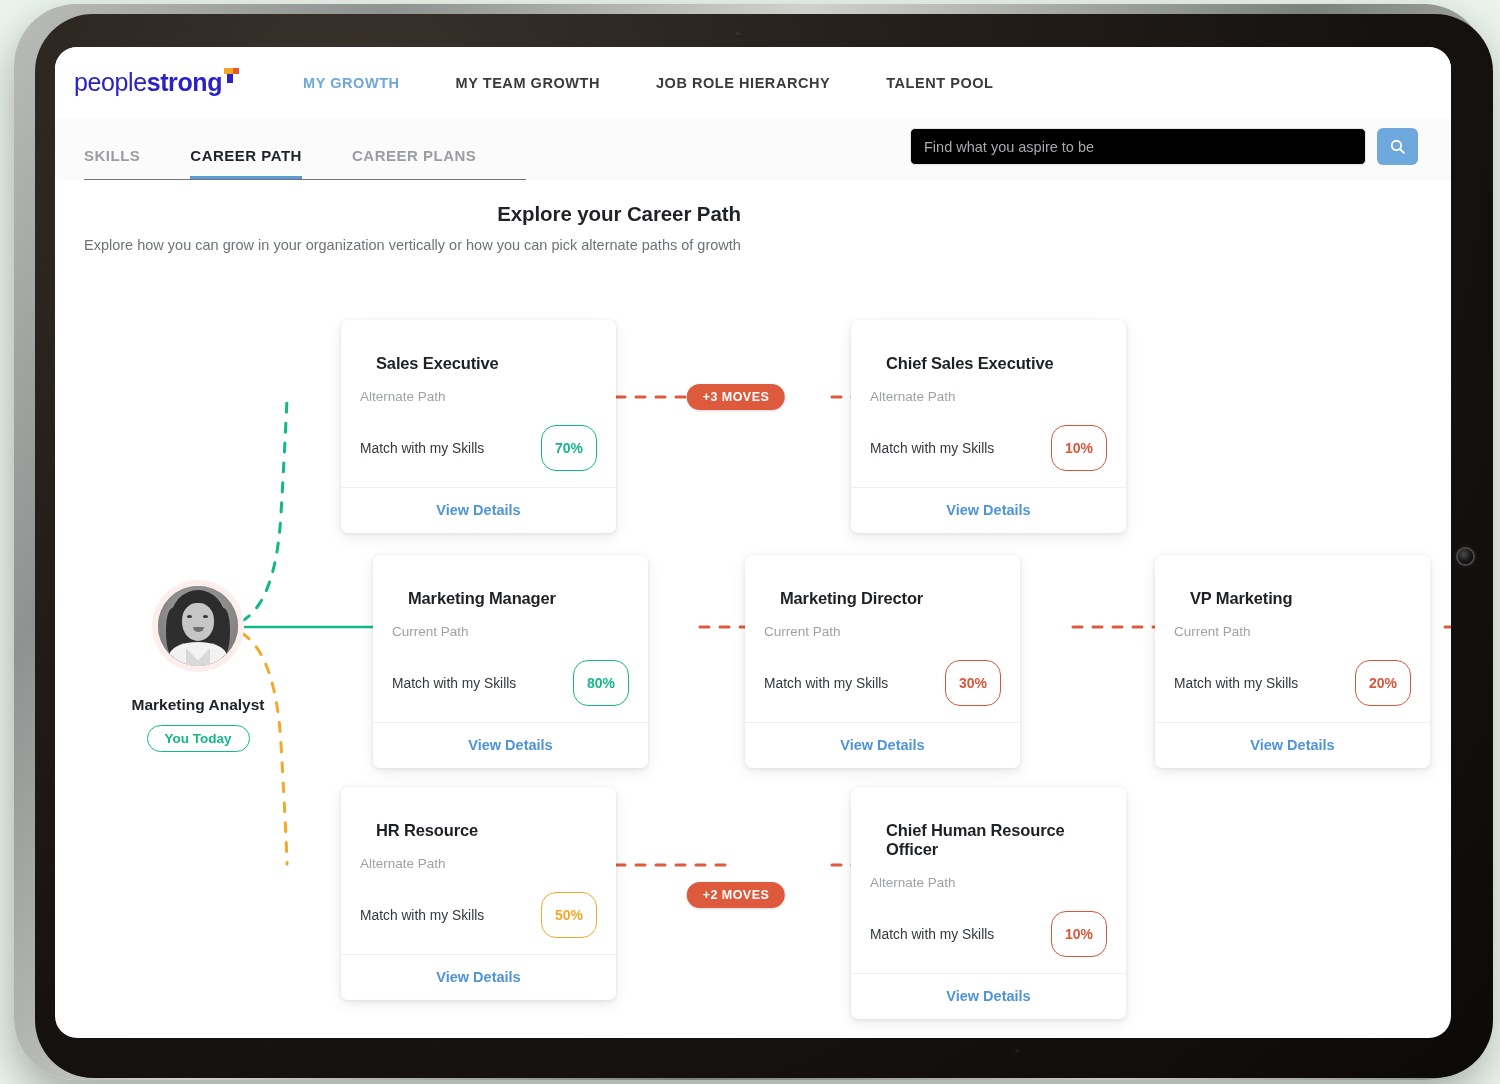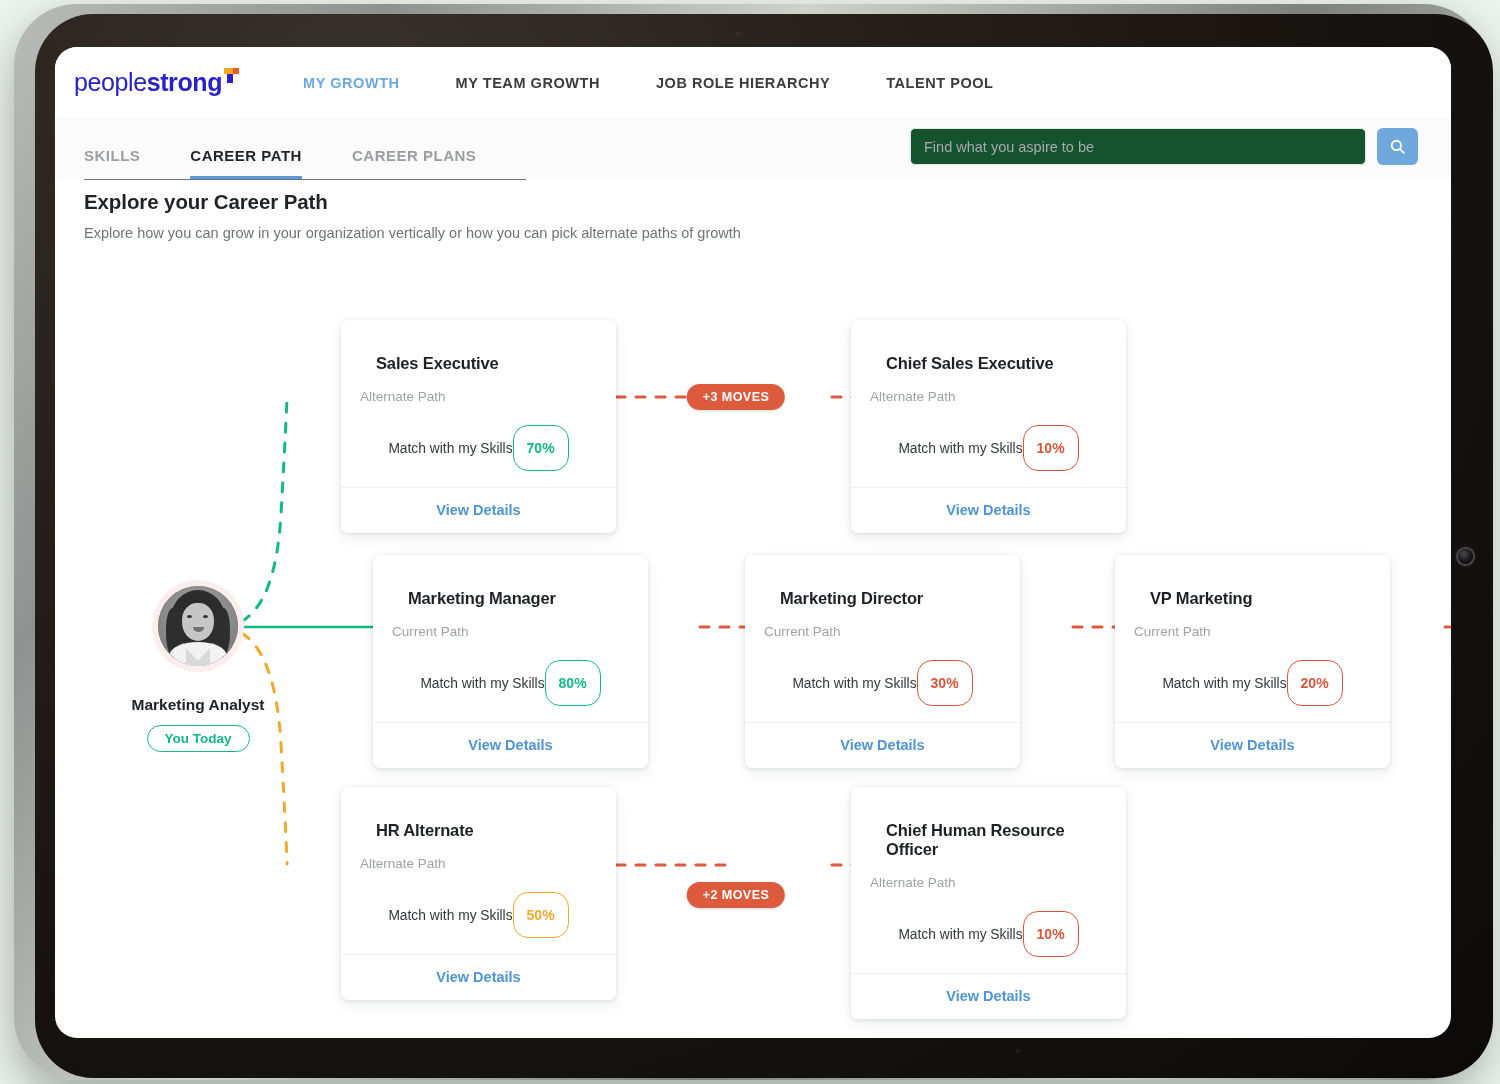--- a/index.html
+++ b/index.html
@@ -64,33 +64,33 @@
   }
   .tabs{display:flex;align-items:flex-end;margin-left:29px;border-bottom:1px solid #737373;flex:0 0 auto;}
   .tab{
     font-size:15px;letter-spacing:.5px;color:#9b9da1;font-weight:600;
     padding:0 0 12px 0;margin-right:50px;border-bottom:3px solid transparent;white-space:nowrap;
   }
   .tab.active{color:#1f2328;border-bottom-color:#5a9bd8;}
 
   .searchwrap{position:absolute;right:33px;top:81px;display:flex;align-items:center;}
   .search-input{
-    width:428px;height:35px;border:1px solid #e3e6e9;border-radius:5px;background:#14532d;
+    width:428px;height:35px;border:1px solid #e3e6e9;border-radius:5px;background:#000000;
     font-size:14.5px;color:#9a9ca0;padding:0 13px;outline:none;
     font-family:"Liberation Sans", sans-serif;
     box-shadow:0 1px 2px rgba(0,0,0,.03);
   }
   .search-input::placeholder{color:#a8aaae;}
   .search-btn{
     margin-left:11px;width:41px;height:37px;border:none;border-radius:6px;background:#6fa8dc;
     display:flex;align-items:center;justify-content:center;cursor:pointer;
   }
 
   
-  .page-head{position:absolute;left:29px;top:143px;}
+  .page-head{position:absolute;left:29px;top:155px;text-align:right;}
   .page-title{font-size:20.5px;font-weight:700;color:#1f2328;margin:0;letter-spacing:-.1px;}
   .page-sub{font-size:14.5px;color:#6e7378;margin:11px 0 0 0;}
 
   
   .canvas{position:absolute;left:0;top:205px;width:1396px;height:786px;}
   .wires{position:absolute;left:0;top:0;width:1396px;height:786px;}
 
   
   .node-me{position:absolute;left:53px;top:328px;width:180px;text-align:center;}
   .avatar-ring{
@@ -119,21 +119,21 @@
 
   
   .card{
     position:absolute;background:#fff;border-radius:7px;
     box-shadow:0 1px 4px rgba(16,24,40,.10),0 5px 16px rgba(16,24,40,.07);
     box-sizing:border-box;
   }
   .card-body{padding:18px 19px 0 19px;}
   .card-title{font-size:16.5px;font-weight:700;color:#1d2126;margin:16px;letter-spacing:-.15px;}
   .card-kind{font-size:13.5px;color:#9ea2a7;margin:6px 0 0 0;}
-  .card-match{display:flex;align-items:center;justify-content:center;margin-top:21px;padding-bottom:16px;}
+  .card-match{display:flex;align-items:center;justify-content:space-between;margin-top:21px;padding-bottom:16px;}
   .match-label{font-size:13.8px;color:#33383d;}
   .badge{
     min-width:52px;text-align:center;padding:14px 13px;border-radius:15px;
     font-size:14px;font-weight:600;border:1.7px solid;background:#fff;box-sizing:border-box;
   }
   .b-green{color:#13b887;border-color:#13b887;}
   .b-amber{color:#f2a92b;border-color:#f2a92b;}
   .b-red{color:#d9563a;border-color:#d9563a;}
   .card-foot{border-top:1px solid #edeff1;text-align:center;padding:13px 0 14px 0;}
   .view-link{font-size:14.5px;color:#4f94d4;font-weight:600;text-decoration:none;cursor:pointer;}
@@ -288,35 +288,35 @@
           <h3 class="card-title">Marketing Director</h3>
           <p class="card-kind">Current Path</p>
           <div class="card-match">
             <span class="match-label">Match with my Skills</span>
             <span class="badge b-red">30%</span>
           </div>
         </div>
         <div class="card-foot"><a class="view-link">View Details</a></div>
       </div>
 
-      <div class="card" style="left:1060px;top:303px;width:275px;">
+      <div class="card" style="left:1100px;top:303px;width:275px;">
         <div class="card-body">
           <h3 class="card-title">VP Marketing</h3>
           <p class="card-kind">Current Path</p>
           <div class="card-match">
             <span class="match-label">Match with my Skills</span>
             <span class="badge b-red">20%</span>
           </div>
         </div>
         <div class="card-foot"><a class="view-link">View Details</a></div>
       </div>
 
       <div class="card" style="left:286px;top:535px;width:275px;">
         <div class="card-body">
-          <h3 class="card-title">HR Alternate</h3>
+          <h3 class="card-title">HR Resource</h3>
           <p class="card-kind">Alternate Path</p>
           <div class="card-match">
             <span class="match-label">Match with my Skills</span>
             <span class="badge b-amber">50%</span>
           </div>
         </div>
         <div class="card-foot"><a class="view-link">View Details</a></div>
       </div>
 
       <div class="card" style="left:796px;top:535px;width:275px;">

